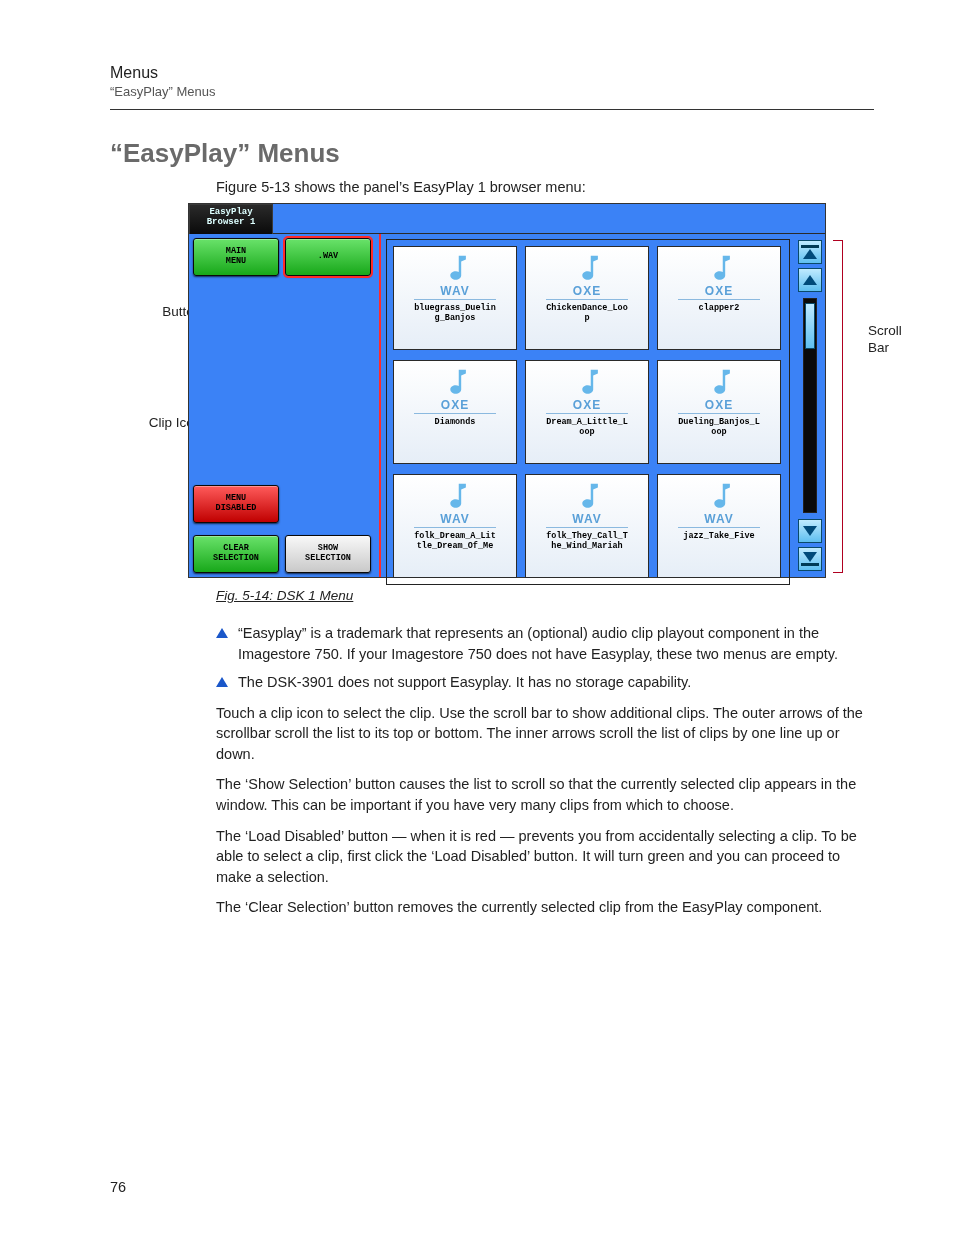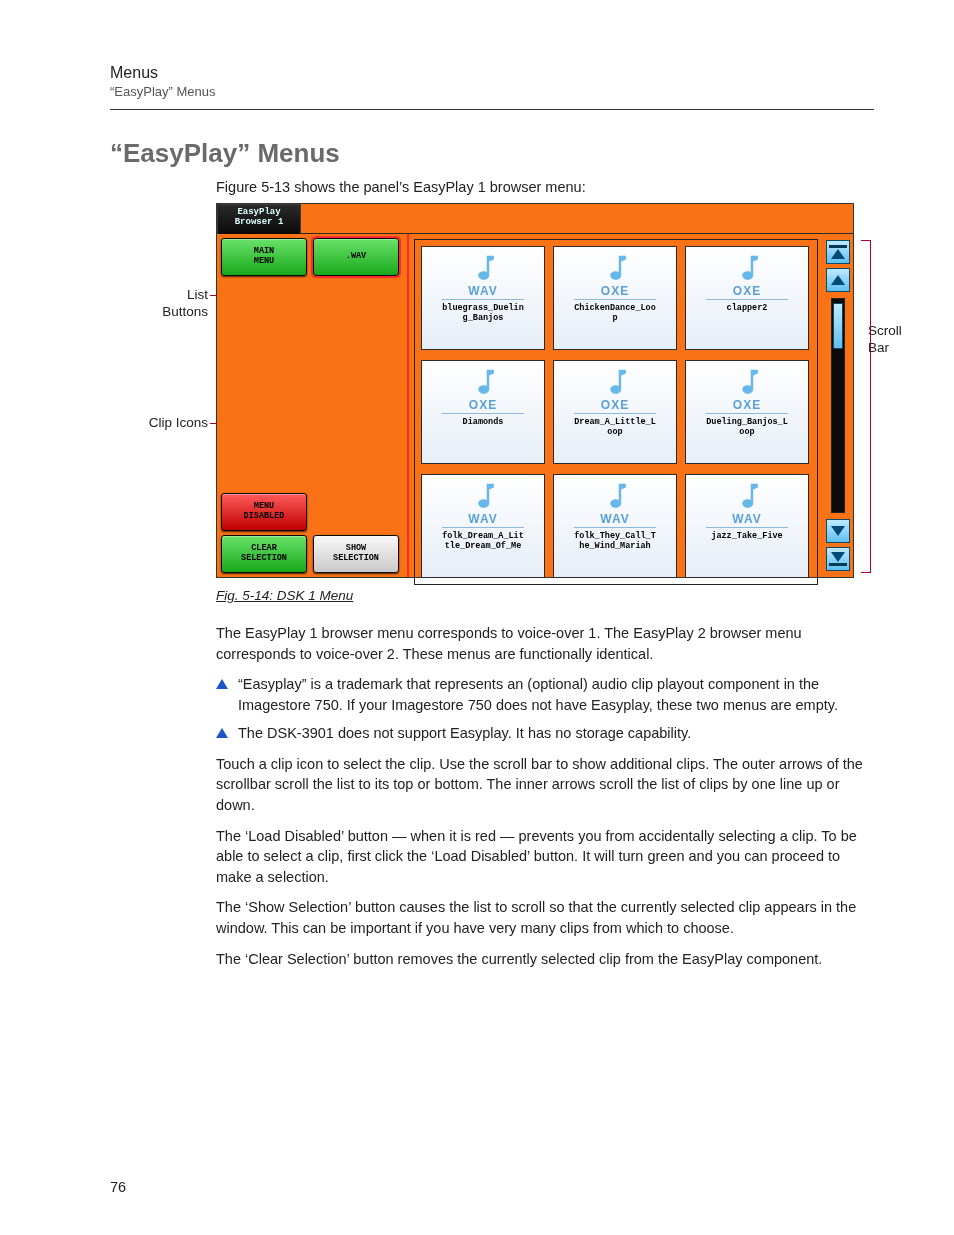--- a/index.html
+++ b/index.html
@@ -8,26 +8,26 @@
   .running-head { font-size: 16px; }
   .running-sub { font-size: 13px; color: #555; margin-top: 2px; }
   .rule { border: none; border-top: 1px solid #333; margin-top: 10px; }
   h1.title { font-size: 26px; font-weight: 700; color: #6a6a6a; margin-top: 28px; }
   .intro { margin: 10px 0 8px 106px; font-size: 14.5px; }
   .fig-wrap { position: relative; margin-left: 22px; }
   .callout { position: absolute; font-size: 13.5px; color: #222; text-align: right; line-height: 1.25; }
   .callout.right { text-align: left; }
   .callout-line { position: absolute; background: #b00020; height: 1px; }
   
-  .panel { position: relative; width: 638px; height: 375px; background: #f97316; margin-left: 84px; border: 1px solid #333; }
+  .panel { position: relative; width: 638px; height: 375px; background: #3b82f6; margin-left: 56px; border: 1px solid #333; }
   .tab-row { display: flex; }
   .tab { width: 84px; height: 30px; background: linear-gradient(#2a2a2a,#0a0a0a); border: 1px solid #3a3a3a; border-bottom: none; color: #dff; font: 700 9px/1.15 "Courier New", monospace; text-align: center; padding-top: 2px; }
   .tab-strip { flex: 1; border-bottom: 1px solid #2a2a2a; }
   .panel-body { display: flex; height: calc(100% - 30px); }
-  .left-col { width: 190px; padding: 4px 4px 4px 4px; display: flex; flex-direction: column; gap: 4px; }
+  .left-col { width: 190px; padding: 4px 4px 4px 4px; display: flex; flex-direction: column; gap: 12px; }
   .btn-row { display: flex; gap: 6px; }
   .pbtn { width: 86px; height: 38px; border-radius: 3px; border: 1px solid #0a0a0a; font: 700 8.5px/1.15 "Courier New", monospace; color: #000; text-align: center; display: flex; align-items: center; justify-content: center; box-shadow: inset 0 1px 0 rgba(255,255,255,.35), 0 1px 2px rgba(0,0,0,.7); padding: 2px; }
   .pbtn.blank { visibility: hidden; }
   .pbtn.g  { background: linear-gradient(#69e26a,#18a81a); }
   .pbtn.g.sel { outline: 2px solid #ff2a2a; }
   .pbtn.r  { background: linear-gradient(#ff5b5b,#c00000); color:#000; }
   .pbtn.w  { background: linear-gradient(#f8f8f8,#c9c9c9); }
   .spacer { flex: 1; }
   .grid-area { flex: 1; padding: 6px 6px 6px 6px; border-left: 2px solid #ff2a2a; }
   .grid { display: grid; grid-template-columns: repeat(3, 124px); grid-auto-rows: 104px; gap: 10px 8px; outline: 1px solid #222; padding: 6px; }
@@ -208,29 +208,28 @@
               </div>
             </div>
         </div>
       </div>
     </div>
   </div>
 
   <p class="fig-cap">Fig. 5-14: DSK 1 Menu</p>
 
   <div class="body-blk">
-    <p class="para">The EasyPlay 1 browser menu corresponds to voice-over 1. The EasyPlay 2 browser menu corresponds to voice-over 2. These menus are functionally identical.</p>
     <div class="bul">
         <span class="bul-mark"></span>
         <span>“Easyplay” is a trademark that represents an (optional) audio clip playout component in the Imagestore 750. If your Imagestore 750 does not have Easyplay, these two menus are empty.</span>
       </div>
     <div class="bul">
         <span class="bul-mark"></span>
         <span>The DSK-3901 does not support Easyplay. It has no storage capability.</span>
       </div>
     <p class="para">Touch a clip icon to select the clip. Use the scroll bar to show additional clips. The outer arrows of the scrollbar scroll the list to its top or bottom. The inner arrows scroll the list of clips by one line up or down.</p>
+    <p class="para">The ‘Show Selection’ button causes the list to scroll so that the currently selected clip appears in the window. This can be important if you have very many clips from which to choose.</p>
     <p class="para">The ‘Load Disabled’ button — when it is red — prevents you from accidentally selecting a clip. To be able to select a clip, first click the ‘Load Disabled’ button. It will turn green and you can proceed to make a selection.</p>
-    <p class="para">The ‘Show Selection’ button causes the list to scroll so that the currently selected clip appears in the window. This can be important if you have very many clips from which to choose.</p>
     <p class="para">The ‘Clear Selection’ button removes the currently selected clip from the EasyPlay component.</p>
   </div>
 
   <div class="pagenum">76</div>
 </div>
 
 </body></html>

